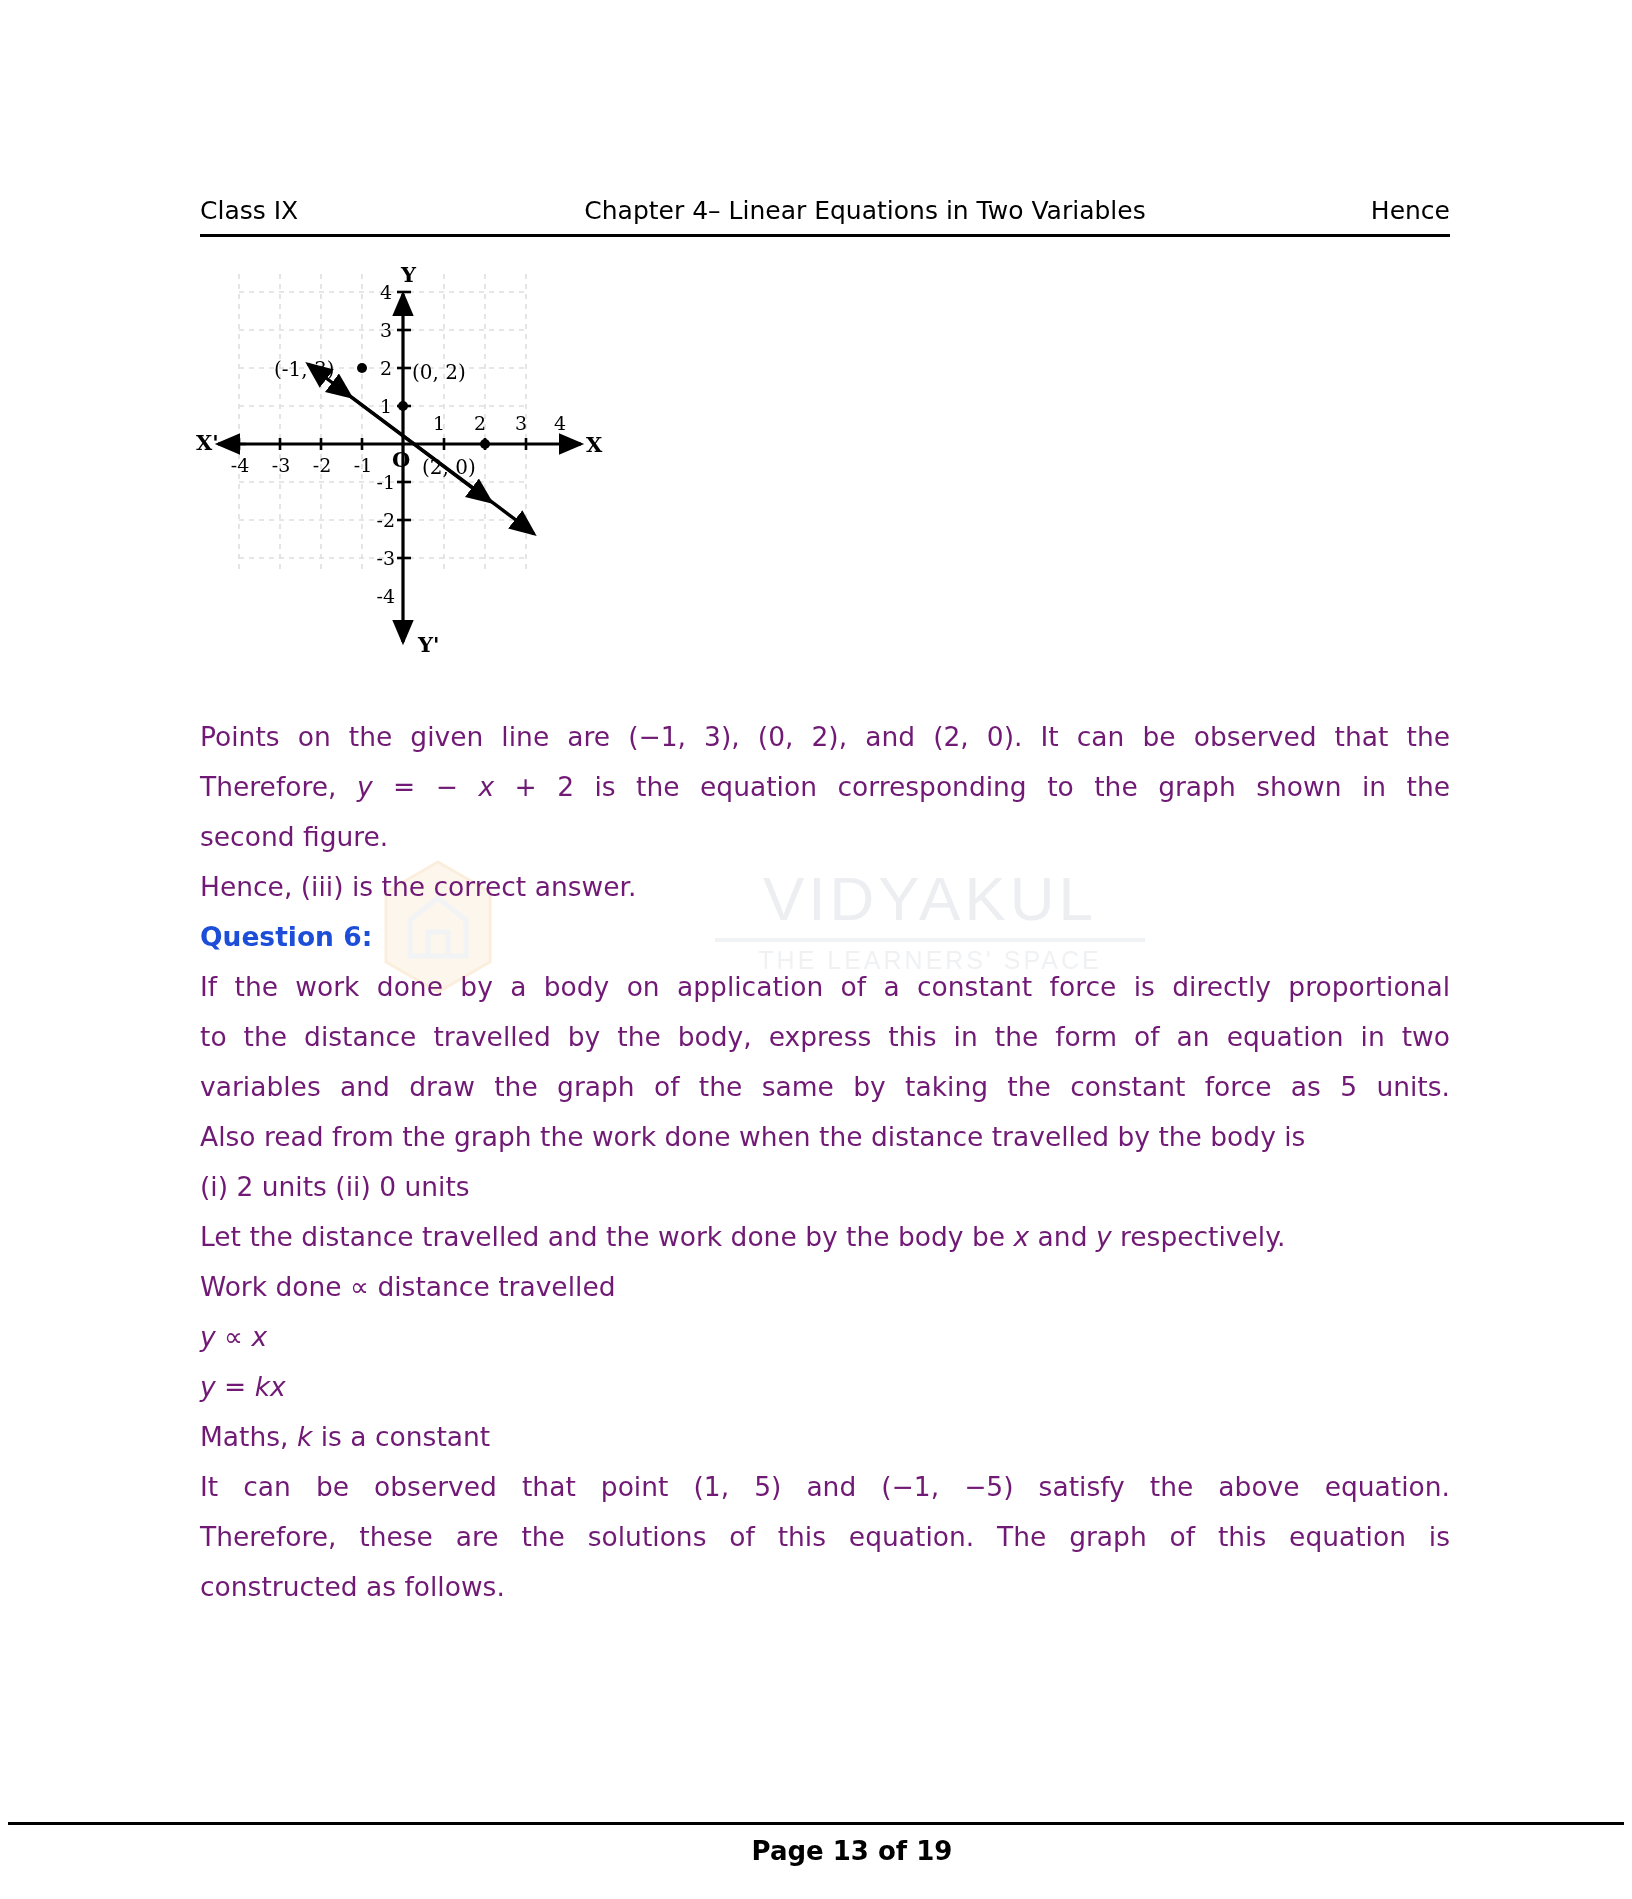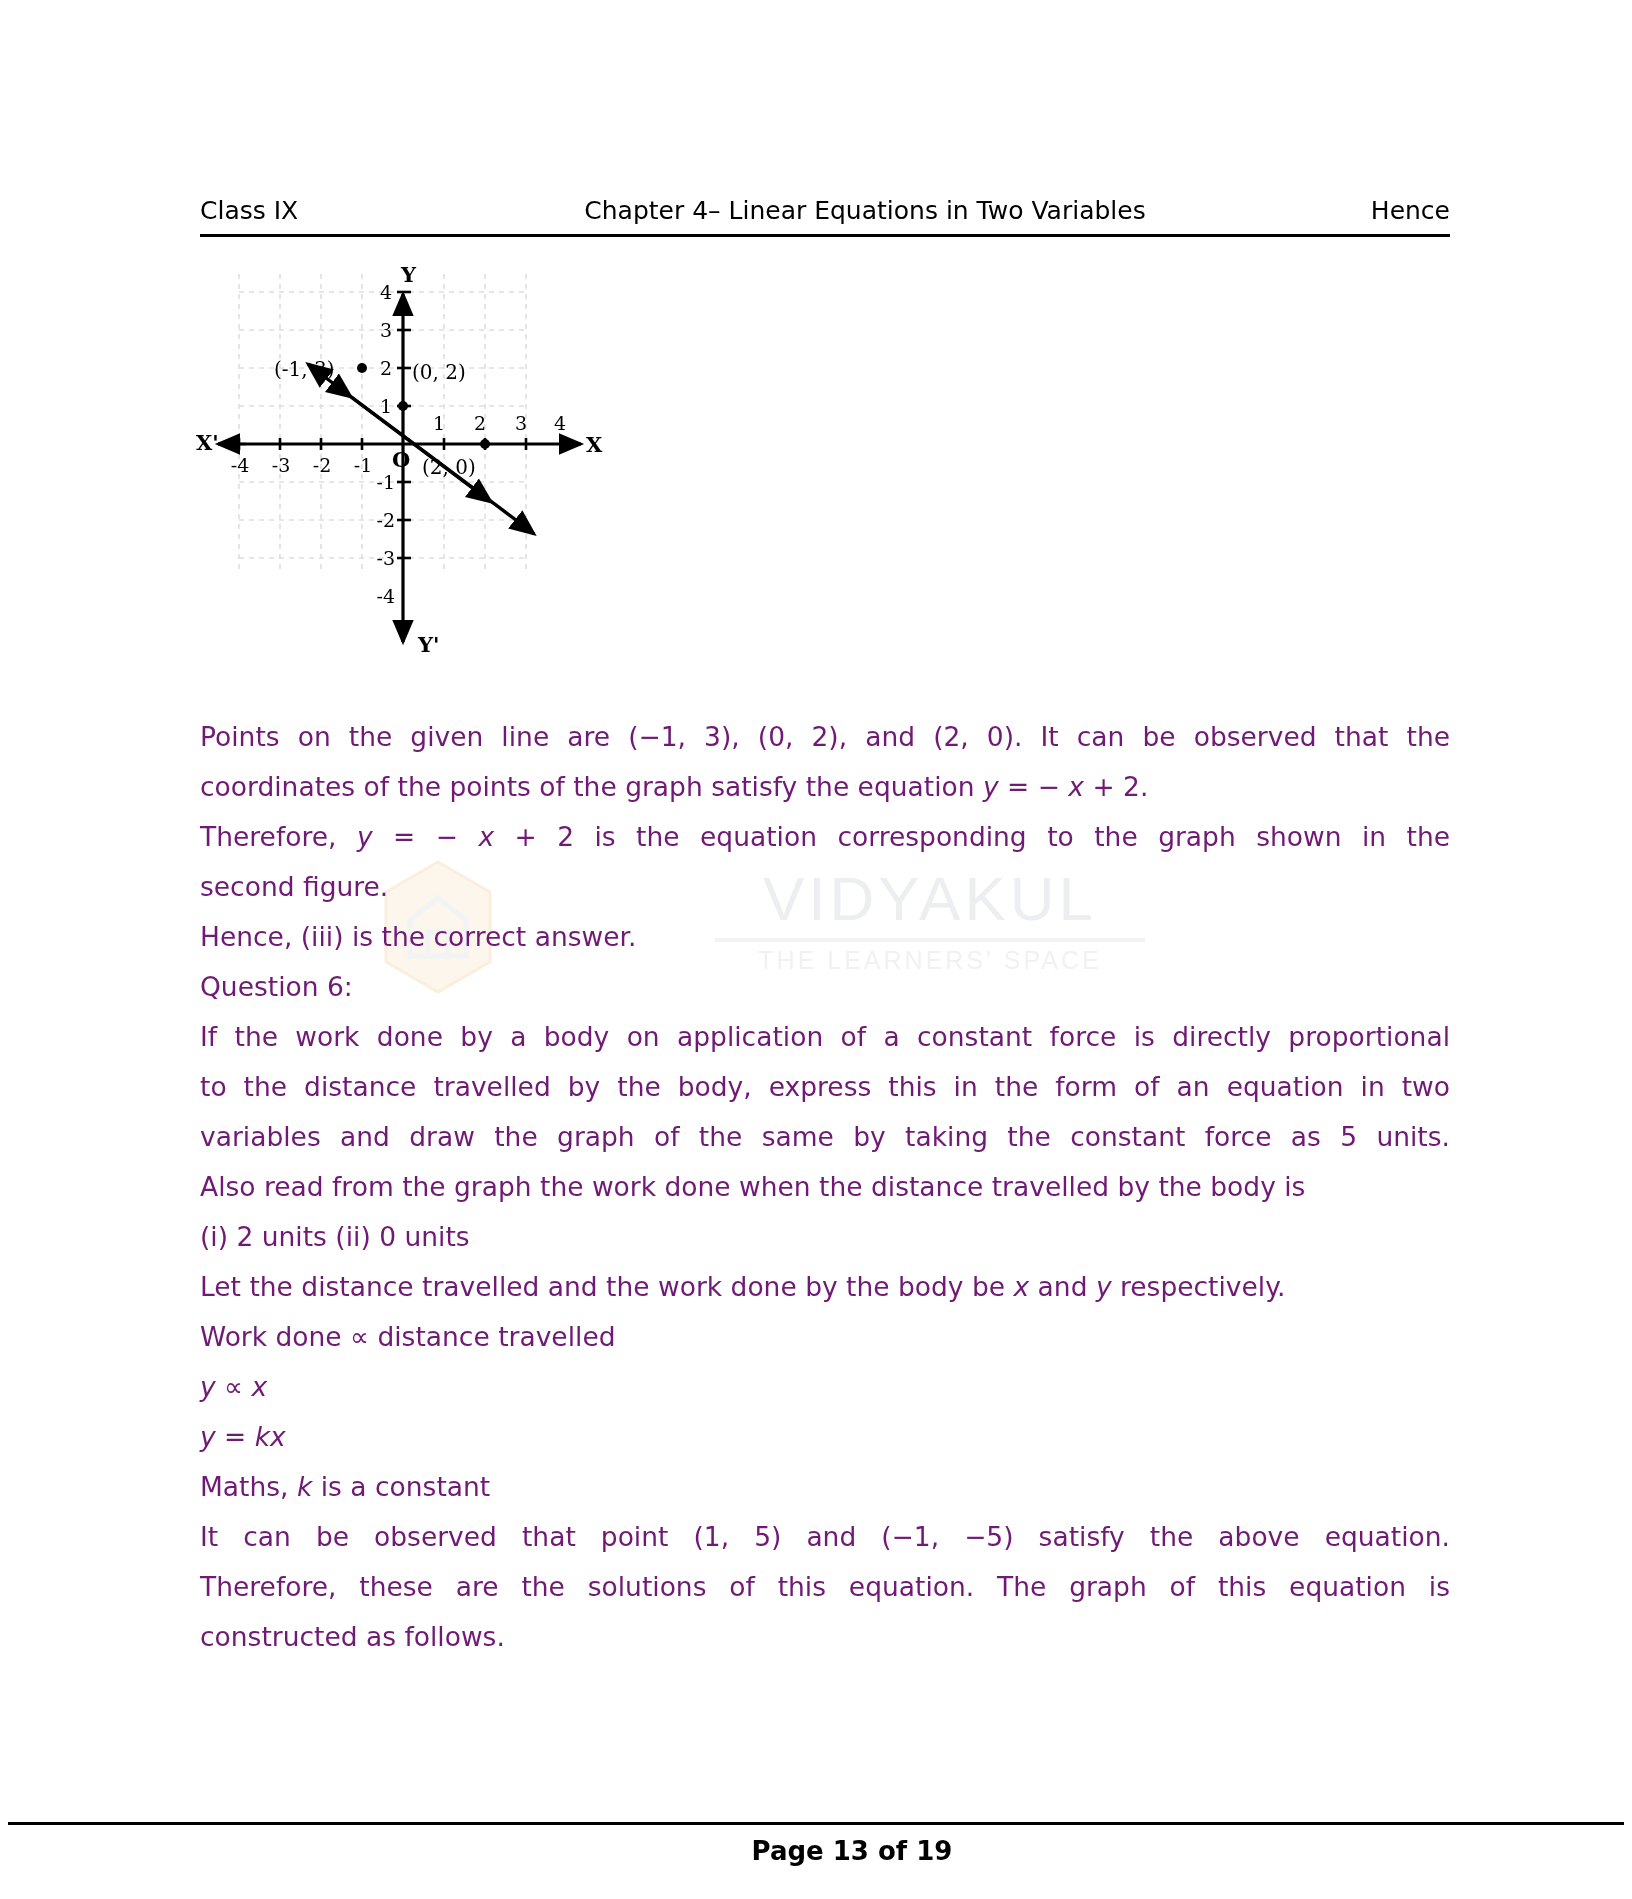--- a/index.html
+++ b/index.html
@@ -116,22 +116,22 @@
     line-height: 50px;
     color: #701a75;
     font-family: "DejaVu Sans", sans-serif;
     white-space: pre-wrap;
   }
   .ln.just {
     text-align: justify;
     text-align-last: justify;
   }
   .ln.qh {
-    color: #701a75;
-    font-weight: normal;
+    color: #1d4ed8;
+    font-weight: bold;
   }
   .it { font-style: italic; }
 
   
   .ftr-rule {
     position: absolute;
     left: 8px;
     top: 1822px;
     width: 1616px;
     height: 3px;
@@ -273,21 +273,20 @@
         <text x="78" y="124">(-1, 3)</text>
         <text x="216" y="127">(0, 2)</text>
         <text x="226" y="222">(2, 0)</text>
       </g>
     </svg>
   </div>
 
   <div class="body">
 
     <div class="ln just">Points on the given line are (−1, 3), (0, 2), and (2, 0). It can be observed that the</div>
-    <div class="ln"><span>coordinates of the points of the graph satisfy the equation </span><span class="it">y</span><span> = − </span><span class="it">x</span><span> + 2.</span></div>
 
     <div class="ln just"><span>Therefore, </span><span class="it">y</span><span> = − </span><span class="it">x</span><span> + 2 is the equation corresponding to the graph shown in the</span></div>
     <div class="ln">second figure.</div>
 
     <div class="ln">Hence, (iii) is the correct answer.</div>
 
     <div class="ln qh">Question 6:</div>
 
     <div class="ln just">If the work done by a body on application of a constant force is directly proportional</div>
     <div class="ln just">to the distance travelled by the body, express this in the form of an equation in two</div>

